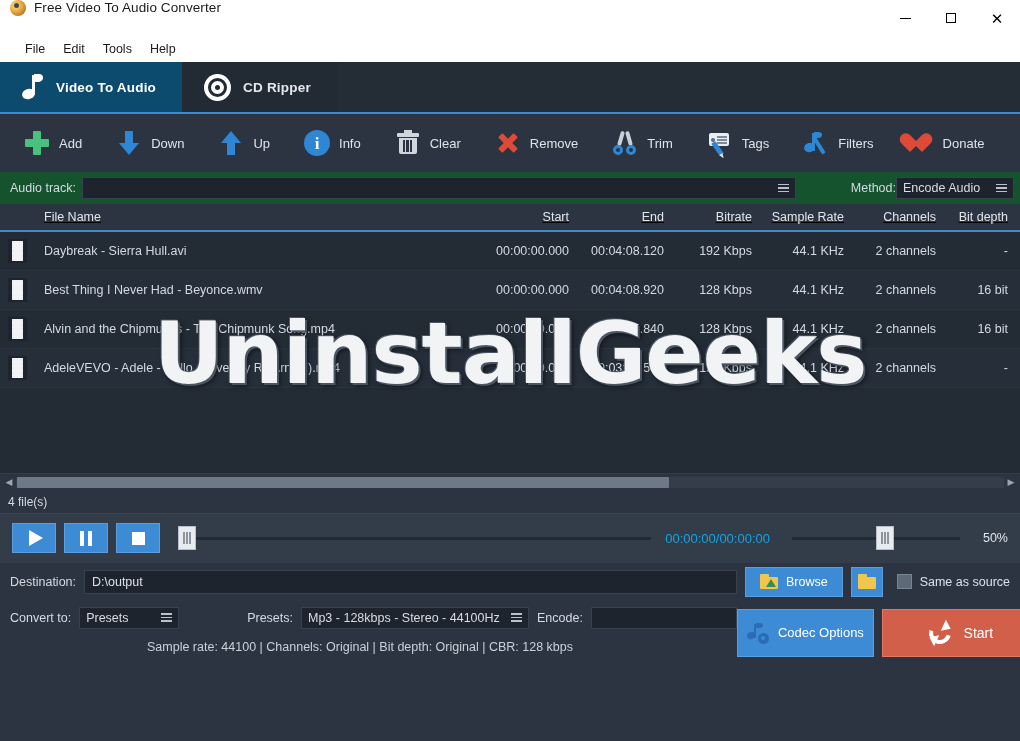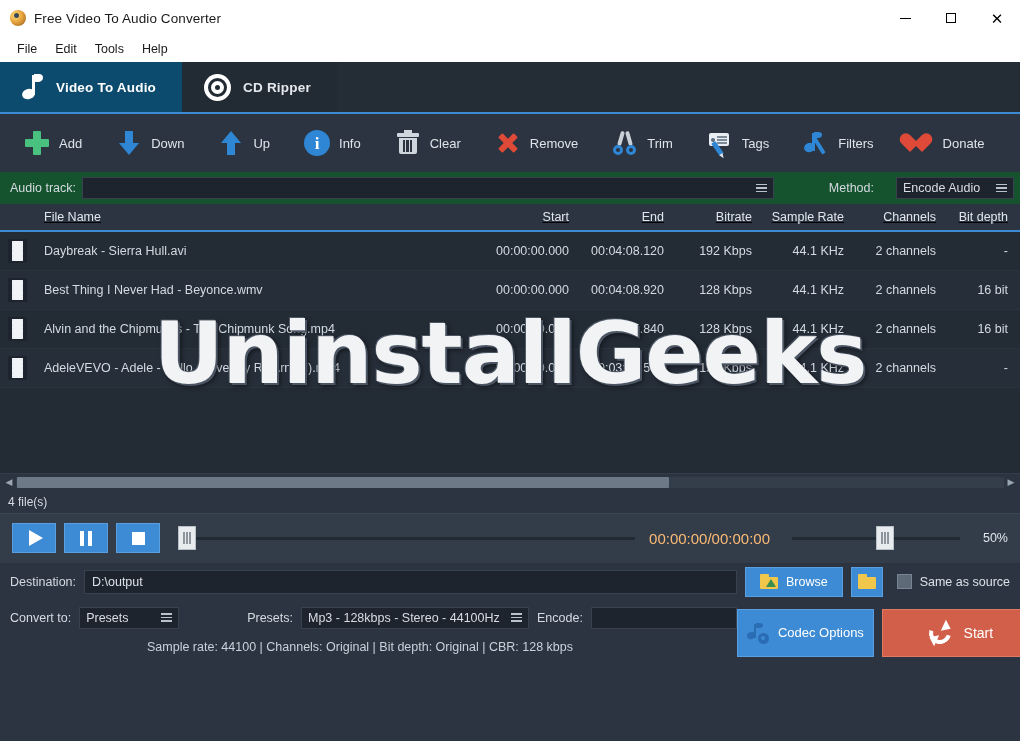--- a/index.html
+++ b/index.html
@@ -13,21 +13,21 @@
   .app {
     width: 1020px; height: 741px;
     position: relative;
     display: flex; flex-direction: column;
     background: #2b3440;
   }
 
   
   .titlebar {
     height: 36px; background: #ffffff;
-    display: flex; align-items: center;
+    display: flex; align-items: flex-start;
     flex: 0 0 36px;
   }
   .app-icon {
     width: 16px; height: 16px; margin-left: 10px; margin-right: 8px;
     border-radius: 50%;
     background: radial-gradient(circle at 35% 35%, #ffe27a 0%, #e8a33d 45%, #8a5a1c 100%);
     position: relative; flex: 0 0 16px;
   }
   .app-icon::after {
     content: ""; position: absolute; left: 4px; top: 3px;
@@ -44,21 +44,21 @@
     color: #000; font-size: 12px; cursor: default;
   }
   .glyph-min { width: 11px; height: 1px; background: #000; }
   .glyph-max { width: 10px; height: 10px; border: 1px solid #000; }
   .glyph-close { font-size: 15px; line-height: 1; font-weight: 300; }
 
   
   .menubar {
     height: 26px; background: #ffffff;
     display: flex; align-items: center;
-    flex: 0 0 26px; padding-left: 8px;
+    flex: 0 0 26px; padding-left: 16px;
   }
   .menu-item {
     font-size: 12.5px; color: #1a1a1a;
     padding: 3px 9px; cursor: default;
   }
 
   
   .tabstrip {
     height: 52px; background: #242c36;
     display: flex; align-items: stretch;
@@ -327,21 +327,21 @@
 
   .seekwrap { flex: 1 1 auto; position: relative; height: 30px; display: flex; align-items: center; margin: 0 6px 0 10px; }
   .seek-track { width: 100%; height: 3px; background: #222a34; }
   .slider-handle {
     position: absolute; width: 18px; height: 24px; background: #e9ecef;
     border: 1px solid #b9c0c8; top: 3px;
     display: flex; align-items: center; justify-content: center; gap: 1.5px;
     cursor: default;
   }
   .slider-handle i { display: block; width: 1.5px; height: 12px; background: #8d969f; }
-  .time-text { font-size: 15px; color: #fdba74; white-space: nowrap; }
+  .time-text { font-size: 13px; color: #0ea5e9; white-space: nowrap; }
   .volwrap { width: 168px; position: relative; height: 30px; display: flex; align-items: center; margin-left: 14px; }
   .vol-track { width: 100%; height: 3px; background: #222a34; }
   .vol-pct { font-size: 12.5px; color: #e1e6ec; width: 40px; text-align: right; }
 
   
   .destrow {
     height: 38px; background: #2b3440; display: flex; align-items: center;
     flex: 0 0 38px; padding: 0 10px; gap: 8px;
   }
   .dest-input {
@@ -564,21 +564,21 @@
   <div class="trackrow">
     <span class="lbl">Audio track:</span>
     <div class="combo track-combo">
       <span></span>
       <span class="hamb">
           <i></i>
           <i></i>
           <i></i>
         </span>
     </div>
-    <span class="lbl" style="margin-right:22px;padding-left:47px;">Method:</span>
+    <span class="lbl" style="margin-right:0;padding-left:47px;">Method:</span>
     <div class="combo method-combo">
       <span>Encode Audio</span>
       <span class="hamb">
           <i></i>
           <i></i>
           <i></i>
         </span>
     </div>
   </div>
 

